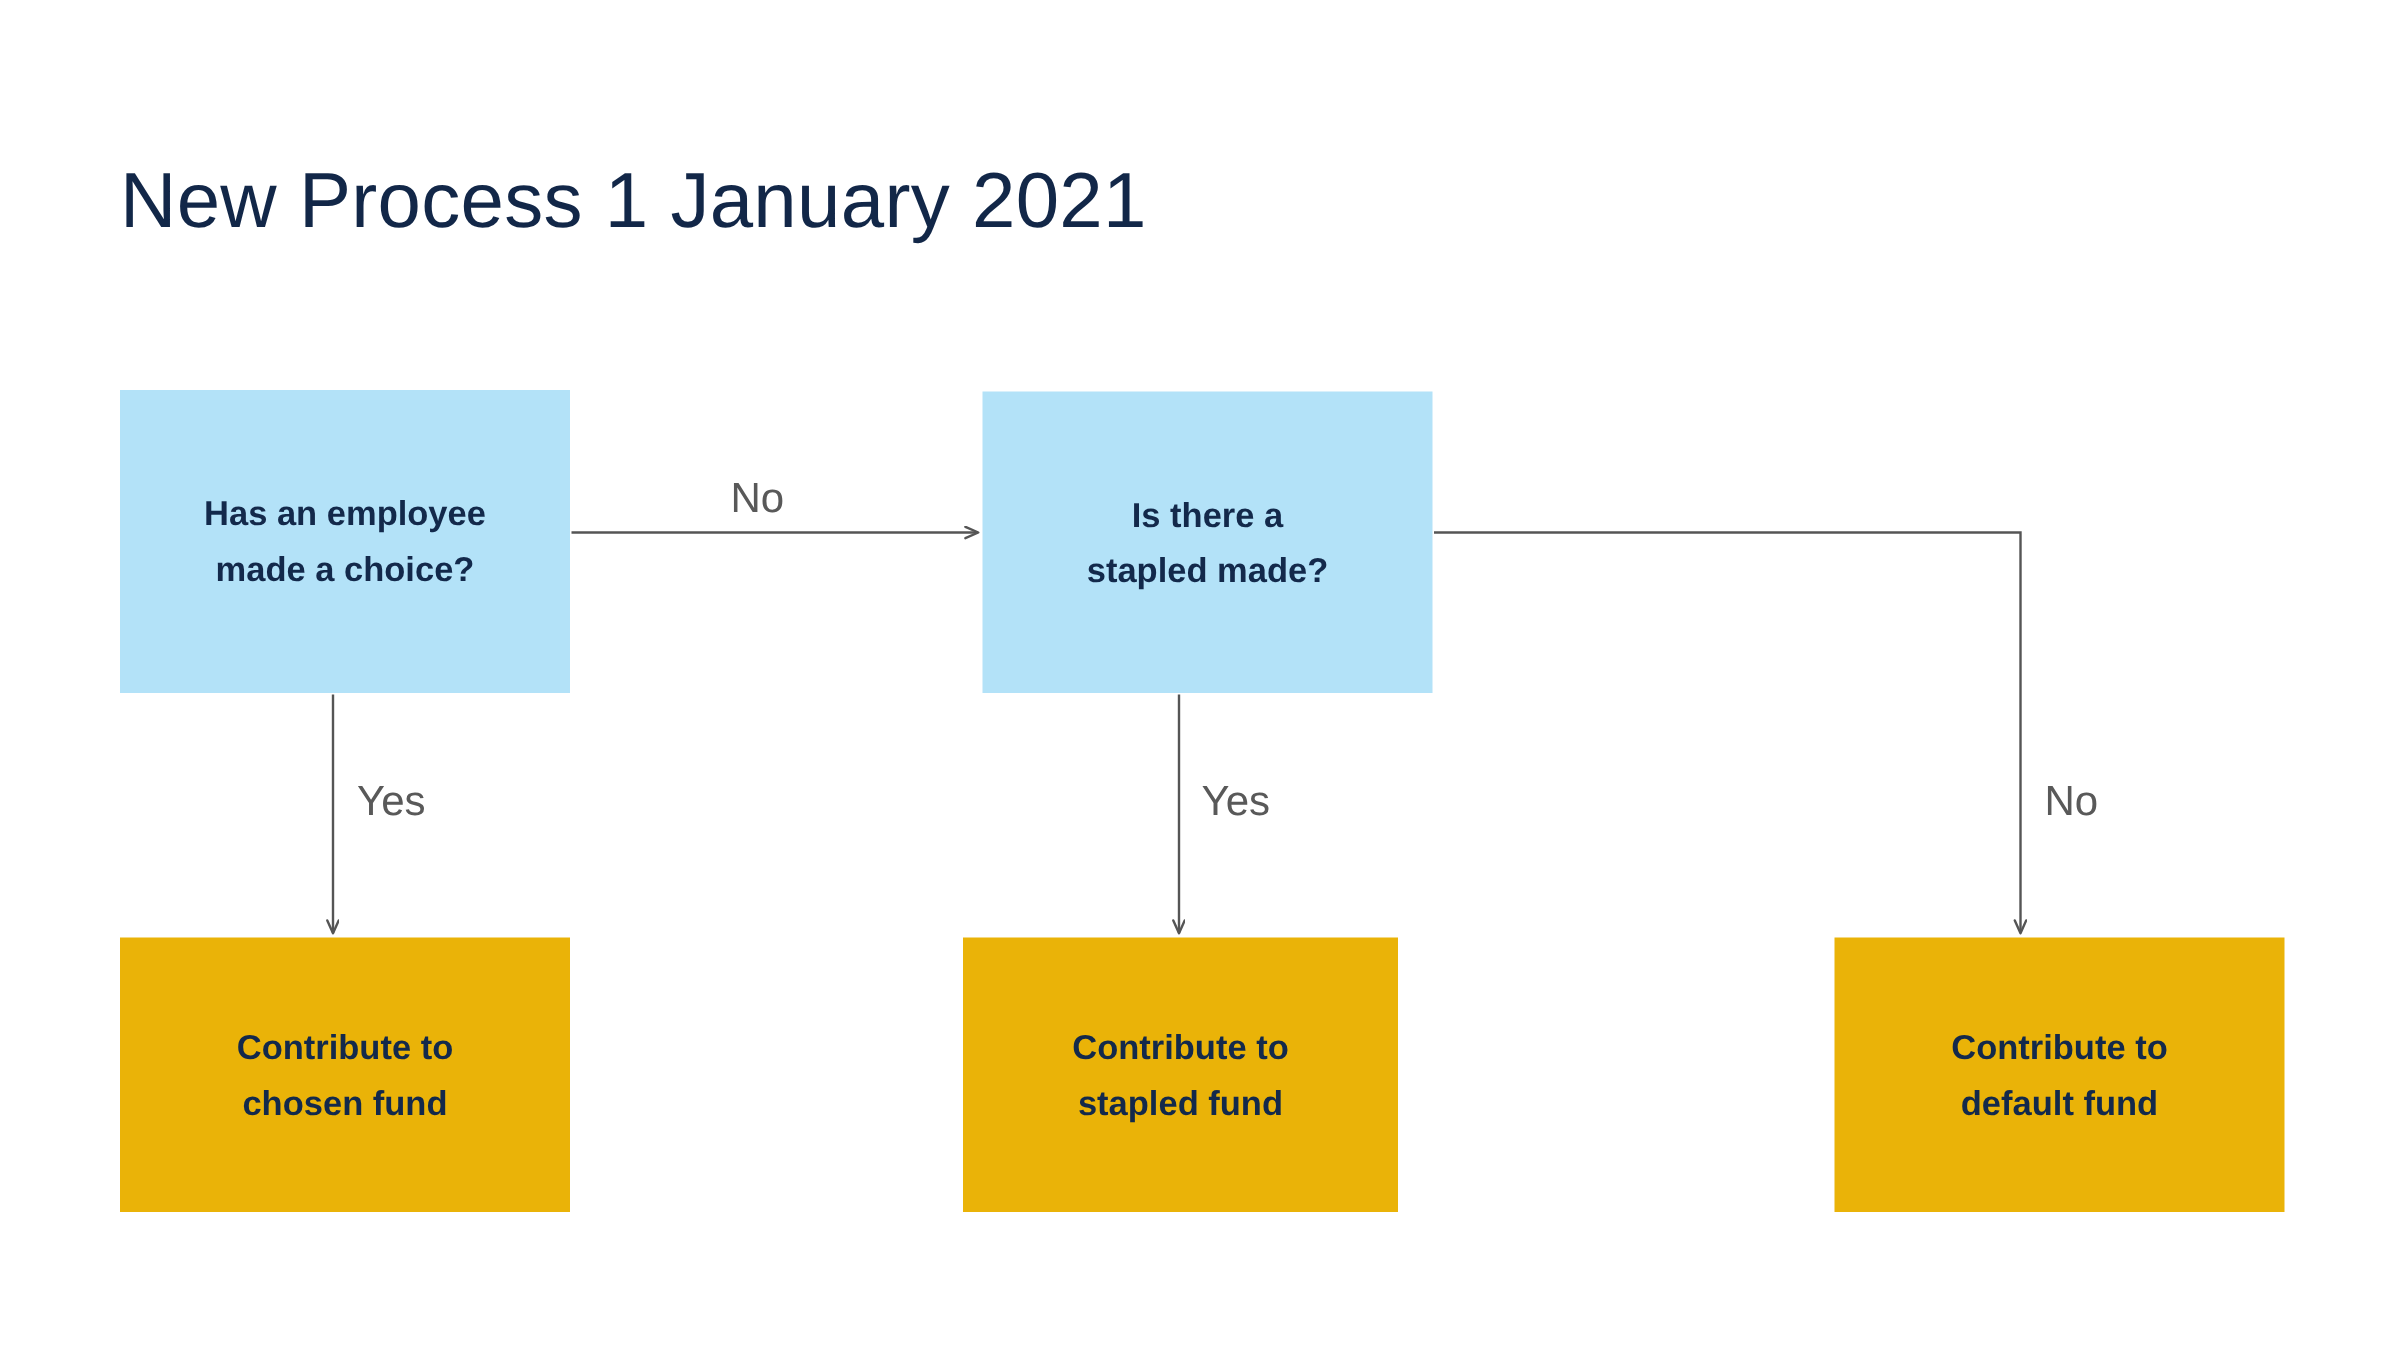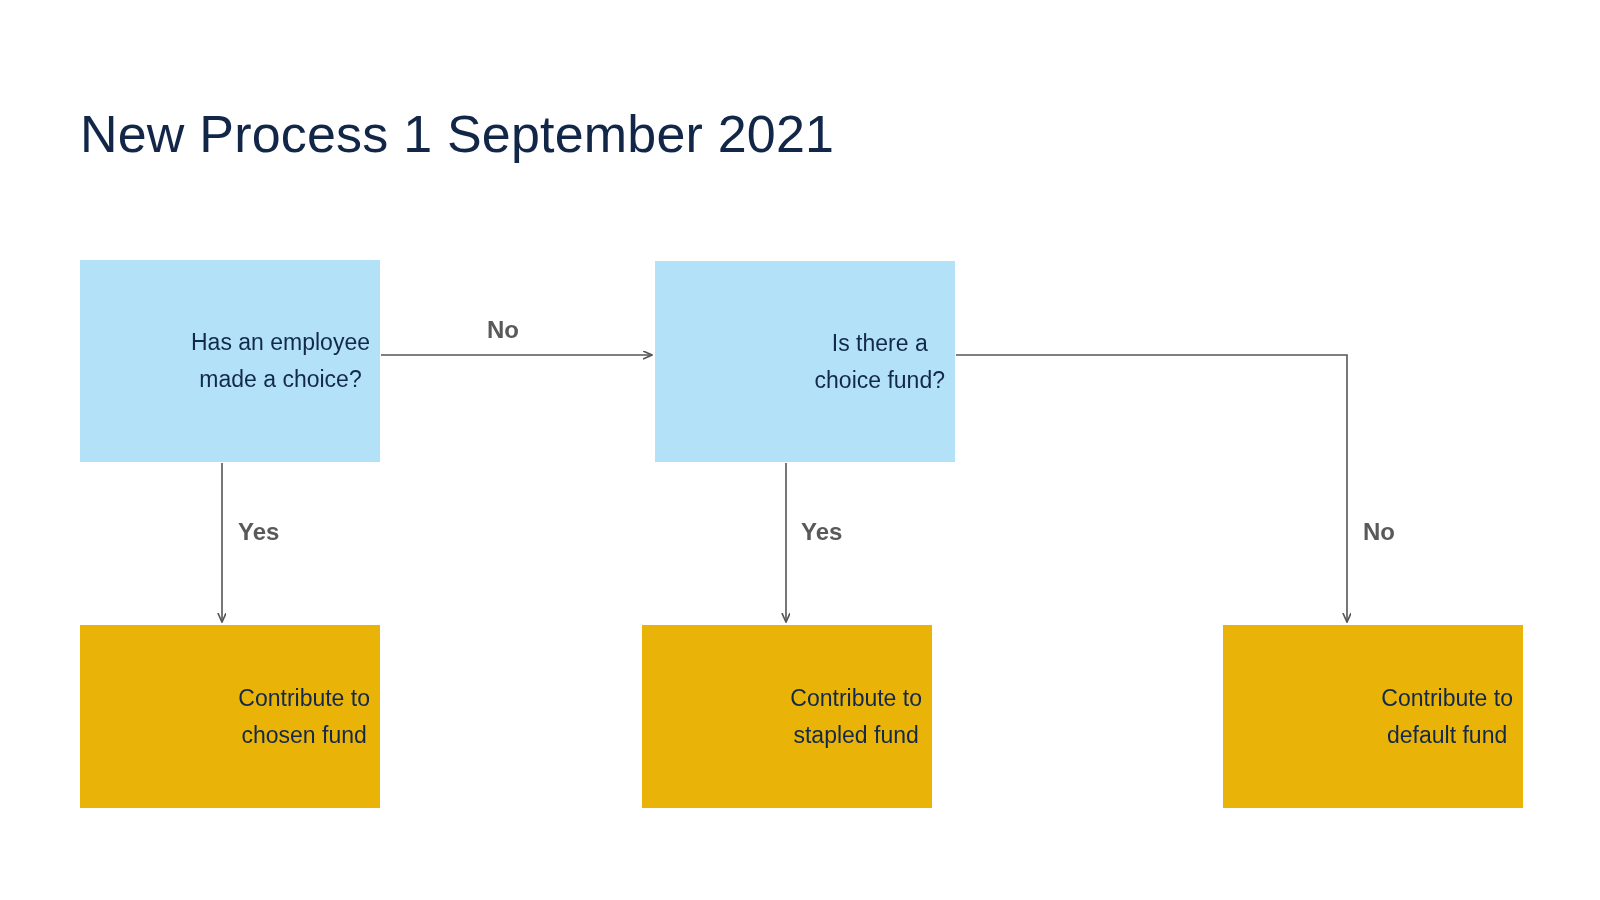--- a/index.html
+++ b/index.html
@@ -25,25 +25,25 @@
     letter-spacing: 0.2px;
     color: #122748;
     line-height: 1.15;
     white-space: nowrap;
   }
 
   .node {
     position: absolute;
     display: flex;
     align-items: center;
-    justify-content: flex-end;
+    justify-content: center;
     text-align: center;
     box-sizing: border-box;
     color: #13294b;
-    font-weight: normal;
+    font-weight: bold;
     font-size: 23px;
     line-height: 1.6;
     padding: 16px 10px;
   }
   .node.decision {
     background: #b3e2f8;
   }
   .node.terminal {
     background: #eab308;
   }
@@ -63,33 +63,33 @@
     position: absolute;
     left: 0;
     top: 0;
     width: 1600px;
     height: 900px;
   }
 
   .edge-label {
     position: absolute;
     color: #595959;
-    font-size: 24px;
-    font-weight: 700;
+    font-size: 28px;
+    font-weight: 400;
     white-space: nowrap;
   }
   #label-no-1   { left: 487px;  top: 316px; }
   #label-yes-1  { left: 238px;  top: 518px; }
   #label-yes-2  { left: 801px;  top: 518px; }
   #label-no-2   { left: 1363px; top: 518px; }
 </style>
 </head>
 <body>
 
-<h1 id="page-title">New Process 1 September 2021</h1>
+<h1 id="page-title">New Process 1 January 2021</h1>
 
 <svg id="edges" viewBox="0 0 1600 900" xmlns="http://www.w3.org/2000/svg">
   <defs>
     <marker id="arrowhead" markerWidth="11" markerHeight="11" refX="9.2" refY="4.2" orient="auto" markerUnits="userSpaceOnUse">
       <path d="M0.8,0.4 L9.4,4.2 L0.8,8.0" fill="none" stroke="#555555" stroke-width="1.6" stroke-linecap="round" stroke-linejoin="round"></path>
     </marker>
   </defs>
 
   <line x1="381" y1="355" x2="652" y2="355" stroke="#555555" stroke-width="1.6" marker-end="url(#arrowhead)"></line>
 
@@ -100,21 +100,21 @@
   <path d="M956,355 L1347,355 L1347,622" fill="none" stroke="#555555" stroke-width="1.6" stroke-linejoin="miter" marker-end="url(#arrowhead)"></path>
 </svg>
 
 <div class="node decision" id="node-choice">
   <span class="node-text">Has an employee
 made a choice?</span>
 </div>
 
 <div class="node decision" id="node-stapled">
   <span class="node-text">Is there a
-choice fund?</span>
+stapled made?</span>
 </div>
 
 <div class="node terminal" id="node-chosen">
   <span class="node-text">Contribute to
 chosen fund</span>
 </div>
 
 <div class="node terminal" id="node-stapledfund">
   <span class="node-text">Contribute to
 stapled fund</span>

